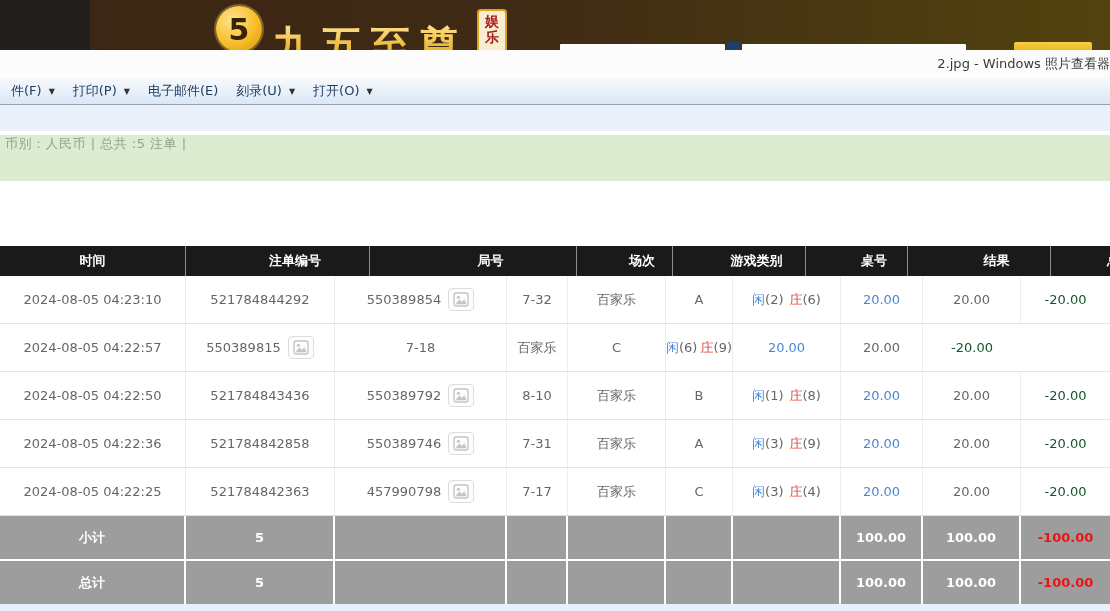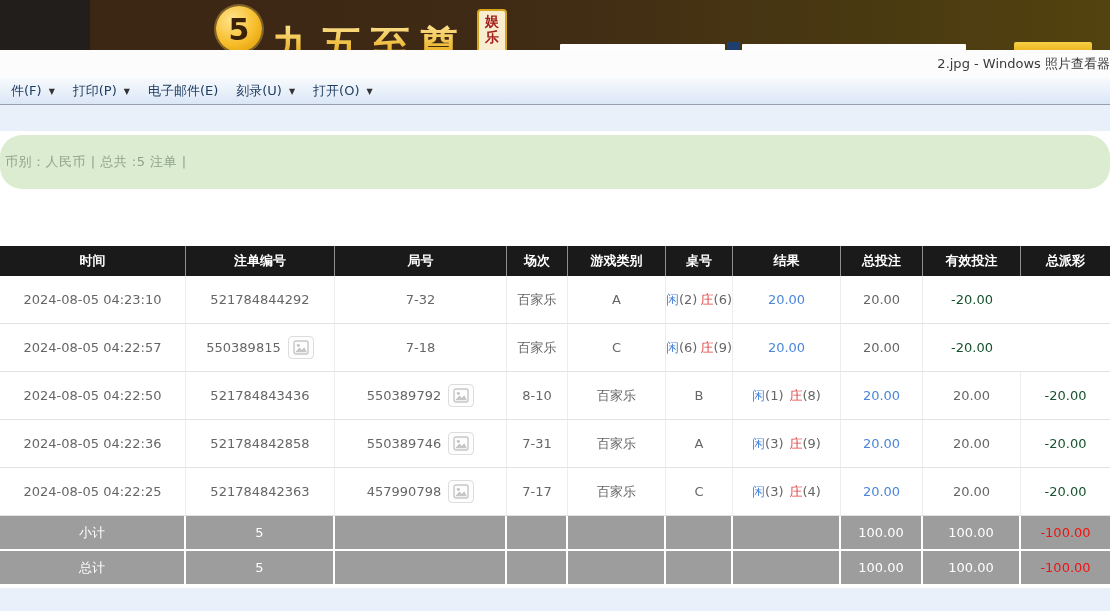--- a/index.html
+++ b/index.html
@@ -37,33 +37,33 @@
   .titlebar { height:28px; background:#fcfcfc; display:flex; align-items:center;
     padding-left:6px; font-size:13px; color:#3a3a3a;justify-content:flex-end; }
   .menubar { height:27px; background:linear-gradient(#f7fafd,#dbe7f6);
     border-bottom:1px solid #96a0ae; display:flex; align-items:flex-start;
     font-size:13px; color:#1f3d60; padding-left:2px; }
   .menu-item { display:flex; align-items:center; padding:0 9px; height:100%; cursor:default; }
   .menu-arrow { font-size:8px; color:#333; margin-left:7px; }
   .content { position:relative; height:505px; background:#e9f0f9; }
   
   .photo { position:absolute; top:26px; left:0; width:1110px; height:457px; background:#ffffff; }
-  .infobar { margin-top:4px; height:54px; background:#dcecd1; display:flex; align-items:center;
-    padding-left:5px; font-size:13px; color:#8fa38c; letter-spacing:.5px;border-radius:22px; }
+  .infobar { margin-top:4px; height:46px; background:#dcecd1; display:flex; 
+    padding-left:5px; font-size:13px; color:#8fa38c; letter-spacing:.5px; }
   
   .table { position:absolute; top:115px; left:0; width:1110px; font-size:13px; }
   .row { display:grid; grid-template-columns:186px 149px 172px 61px 98px 67px 108px 82px 98px minmax(0,1fr); }
   .c { display:flex; align-items:center; justify-content:center; min-height:100%; overflow:hidden; }
-  .head { background:#1a1a1a; color:#fff; font-weight:bold; height:30px; }
+  .head { background:#1a1a1a; color:#fff; font-weight:bold; height:30px;gap:35px; }
   .head .c { border-right:1px solid #8f8f8f; }
   .head .c:last-child { border-right:none; }
   .data { background:#fff; color:#666; height:48px; border-bottom:1px solid #e3e3e3; }
   .data .c { border-right:1px solid #ededed; }
   .data .c:last-child { border-right:none; }
-  .sum { background:#9d9d9d; color:#fff; height:33px; }
+  .sum { background:#9d9d9d; color:#fff; height:43px;font-weight:bold; }
   .sum .c { border-right:2px solid #fff; }
   .sum .c:last-child { border-right:none; }
   .sum-sep { height:2px; background:#fff; }
   .blue { color:#4a86d8; }
   .red { color:#e04343; }
   .pts { color:#666; }
   .payout { color:#14532d; }
   .sum .payout { color:#ef1212; }
   .gap6 { width:6px; display:inline-block; }
   .round-cell { gap:7px; }
@@ -131,20 +131,30 @@
               <div class="c">桌号</div>
               <div class="c">结果</div>
               <div class="c">总投注</div>
               <div class="c">有效投注</div>
               <div class="c">总派彩</div>
             </div>
           <div id="rows-container">
   <div class="row data">
     <div class="c">2024-08-05 04:23:10</div>
     <div class="c">521784844292</div>
+    <div class="c round-cell">
+      <span>550389854</span>
+      <span class="thumb">
+        <svg width="16" height="15" viewBox="0 0 16 15">
+          <rect x="1" y="1" width="14" height="13" rx="2" fill="none" stroke="#c6c6c6" stroke-width="1.4"></rect>
+          <circle cx="5.4" cy="5.3" r="1.6" fill="#c6c6c6"></circle>
+          <path d="M2.2 12.2 L6.4 7.6 L8.8 10 L11.3 7.2 L13.8 12.2 Z" fill="#c6c6c6"></path>
+        </svg>
+      </span>
+    </div>
     <div class="c">7-32</div>
     <div class="c">百家乐</div>
     <div class="c">A</div>
     <div class="c">
       <span class="blue">闲</span>
                   <span class="pts">(2)</span>
                   <span class="gap6"></span>
                   <span class="red">庄</span>
                   <span class="pts">(6)</span>
     </div>

